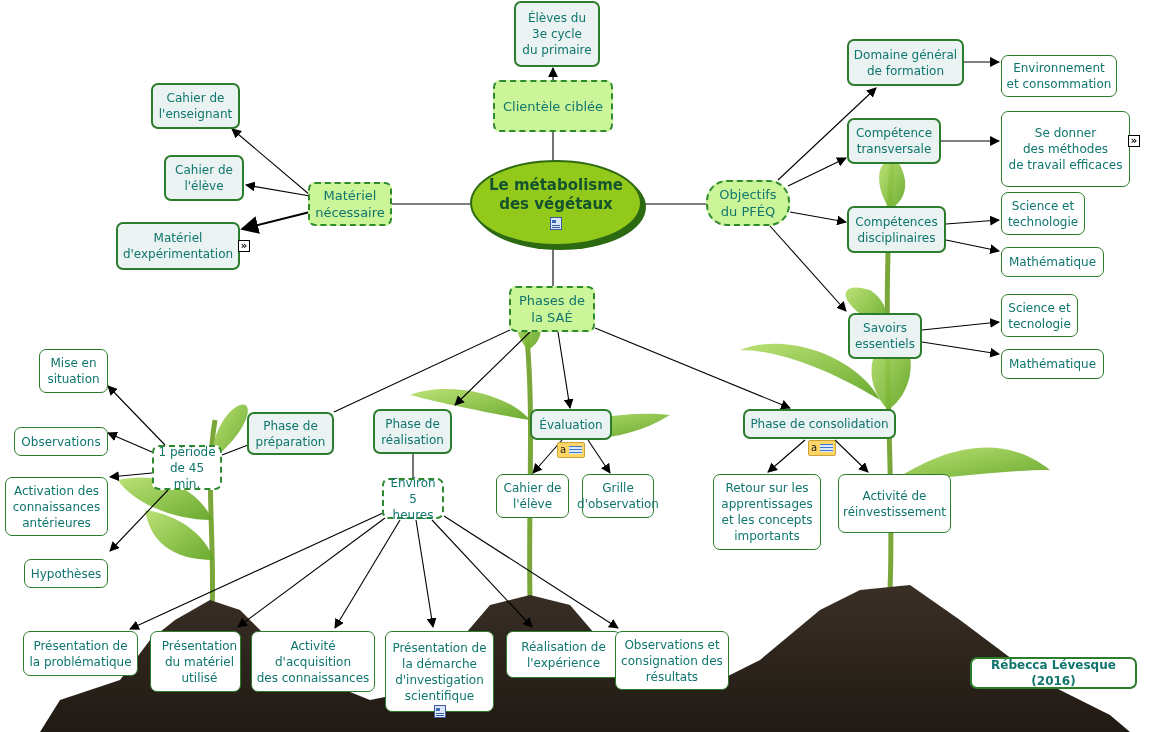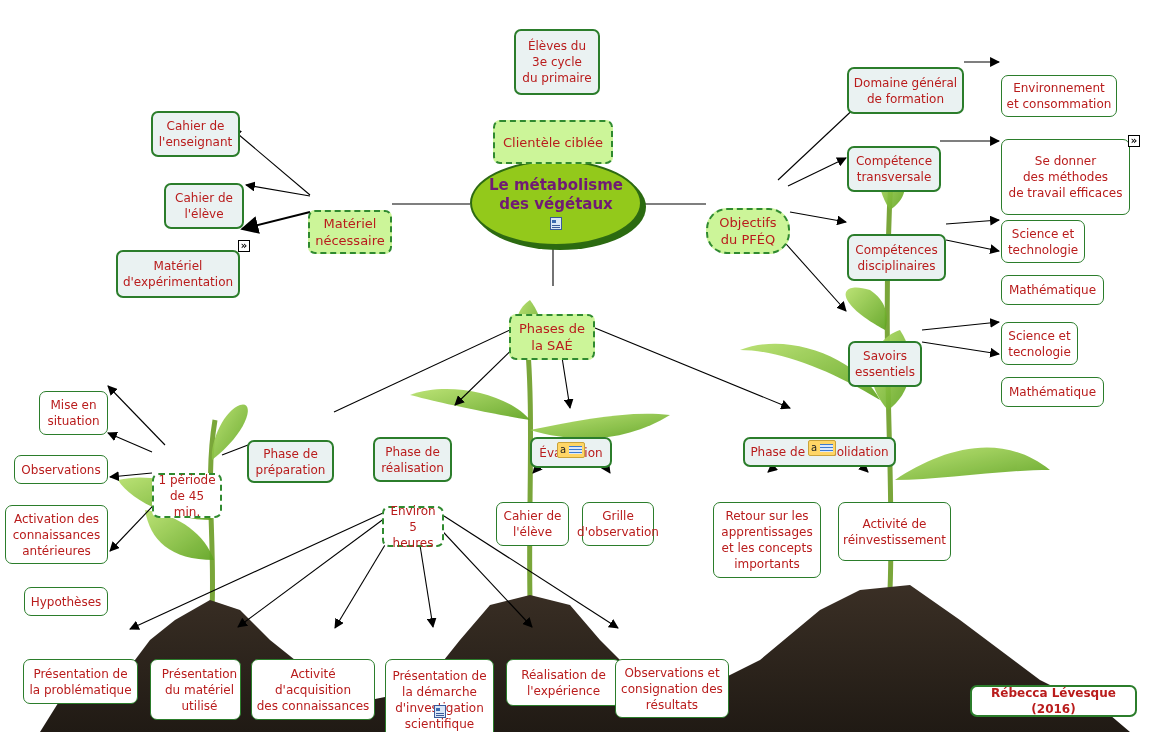--- a/index.html
+++ b/index.html
@@ -1,29 +1,29 @@
 <!DOCTYPE html>
 <html><head>
 <meta charset="utf-8">
 <style>
   html, body { margin:0; padding:0; }
   body { width:1154px; height:732px; position:relative; overflow:hidden; background:#ffffff;
          font-family: "DejaVu Sans", sans-serif; }
   #bg, #edges { position:absolute; left:0; top:0; width:1154px; height:732px; }
   .node { position:absolute; box-sizing:border-box; display:flex; align-items:center; justify-content:center;
-          text-align:center; font-size:12px; line-height:16px; color:#b91c1c; white-space:pre-line;
-          border-radius:7px; padding:2px 4px;margin-top:28px; }
+          text-align:center; font-size:12px; line-height:16px; color:#0f766e; white-space:pre-line;
+          border-radius:7px; padding:2px 4px; }
   .concept { background:#eaf2f2; border:2.5px solid #2b7d2b; }
   .leaf { background:#ffffff; border:1.5px solid #2b7d2b; }
   .hub { background:#ccf599; border:2.5px dashed #2f8a2f; font-size:13px; line-height:17px; }
   .time { background:#ffffff; border:2.5px dashed #2f8a2f; }
   .root { position:absolute; left:470px; top:160px; width:168px; height:82px; border-radius:50%;
           background:#93c91b; border:2px solid #2d6a12; box-shadow:4px 4px 0 #2b6a10;
           display:flex; flex-direction:column; align-items:center; justify-content:center;
-          font-weight:bold; font-size:15px; line-height:19px; color:#701a75; text-align:center; }
+          font-weight:bold; font-size:15px; line-height:19px; color:#14532d; text-align:center; }
   .doc-icon { display:inline-block; width:12px; height:13px; border:1px solid #3a5a9a; background:#d9e6f7;
               box-sizing:border-box; position:relative; }
   .doc-icon::before { content:""; position:absolute; left:1px; top:2px; width:4px; height:3px; background:#3a6ab0; }
   .doc-icon::after { content:""; position:absolute; left:1px; right:1px; top:7px; height:1px; background:#3a5a9a;
                      box-shadow:0 2px 0 #3a5a9a; }
   .note-icon { position:absolute; width:28px; height:16px; background:#ffd666; border:1px solid #c9a33a;
                border-radius:2px; font-size:10px; line-height:14px; color:#222; box-sizing:border-box; padding-left:2px; }
   .note-icon span.pen { position:absolute; left:11px; top:3px; width:13px; height:8px;
                background:repeating-linear-gradient(#3c7ad0 0 1px, #dbe8fb 1px 3px); }
   .expand-icon { position:absolute; width:12px; height:12px; border:1px solid #000; background:#fff; box-sizing:border-box;
@@ -124,40 +124,40 @@
     <line x1="835" y1="440" x2="868" y2="472" marker-end="url(#arr)"></line>
   </g>
 </svg>
 
 <div class="root">
   <span>Le métabolisme</span>
   <span>des végétaux</span>
   <span class="doc-icon" style="margin-top:3px"></span>
 </div>
 
-<div class="node hub" style="left:493px;top:92px;width:120px;height:44px;">Clientèle ciblée</div>
+<div class="node hub" style="left:493px;top:80px;width:120px;height:52px;">Clientèle ciblée</div>
 <div class="node concept" style="left:514px;top:1px;width:86px;height:66px;">Élèves du
 3e cycle
 du primaire</div>
 
 <div class="node hub" style="left:308px;top:182px;width:84px;height:44px;">Matériel
 nécessaire</div>
 <div class="node concept" style="left:151px;top:83px;width:89px;height:46px;">Cahier de
 l'enseignant</div>
 <div class="node concept" style="left:164px;top:155px;width:80px;height:46px;">Cahier de
 l'élève</div>
 <div class="node concept" style="left:116px;top:222px;width:124px;height:48px;">Matériel
 d'expérimentation</div>
 <div class="expand-icon" style="left:238px;top:240px;">»</div>
 
 <div class="node hub" style="left:706px;top:180px;width:84px;height:46px;border-radius:21px;">Objectifs
 du PFÉQ</div>
 <div class="node concept" style="left:847px;top:39px;width:117px;height:47px;">Domaine général
 de formation</div>
-<div class="node leaf" style="left:1001px;top:47px;width:116px;height:42px;">Environnement
+<div class="node leaf" style="left:1001px;top:55px;width:116px;height:42px;">Environnement
 et consommation</div>
 <div class="node concept" style="left:847px;top:118px;width:94px;height:46px;">Compétence
 transversale</div>
 <div class="node leaf" style="left:1001px;top:111px;width:129px;height:76px;">Se donner
 des méthodes
 de travail efficaces</div>
 <div class="expand-icon" style="left:1128px;top:135px;">»</div>
 <div class="node concept" style="left:847px;top:206px;width:99px;height:47px;">Compétences
 disciplinaires</div>
 <div class="node leaf" style="left:1001px;top:192px;width:84px;height:43px;">Science et
@@ -169,21 +169,21 @@
 tecnologie</div>
 <div class="node leaf" style="left:1001px;top:349px;width:103px;height:30px;">Mathématique</div>
 
 <div class="node hub" style="left:509px;top:286px;width:86px;height:46px;">Phases de
 la SAÉ</div>
 
 <div class="node concept" style="left:247px;top:412px;width:87px;height:43px;">Phase de
 préparation</div>
 <div class="node time" style="left:152px;top:445px;width:70px;height:45px;">1 période
 de 45 min.</div>
-<div class="node leaf" style="left:39px;top:363px;width:69px;height:44px;">Mise en
+<div class="node leaf" style="left:39px;top:349px;width:69px;height:44px;">Mise en
 situation</div>
 <div class="node leaf" style="left:14px;top:427px;width:94px;height:29px;">Observations</div>
 <div class="node leaf" style="left:5px;top:477px;width:103px;height:59px;">Activation des
 connaissances
 antérieures</div>
 <div class="node leaf" style="left:24px;top:559px;width:84px;height:29px;">Hypothèses</div>
 
 <div class="node concept" style="left:373px;top:409px;width:79px;height:45px;">Phase de
 réalisation</div>
 <div class="node time" style="left:382px;top:478px;width:62px;height:41px;">Environ

